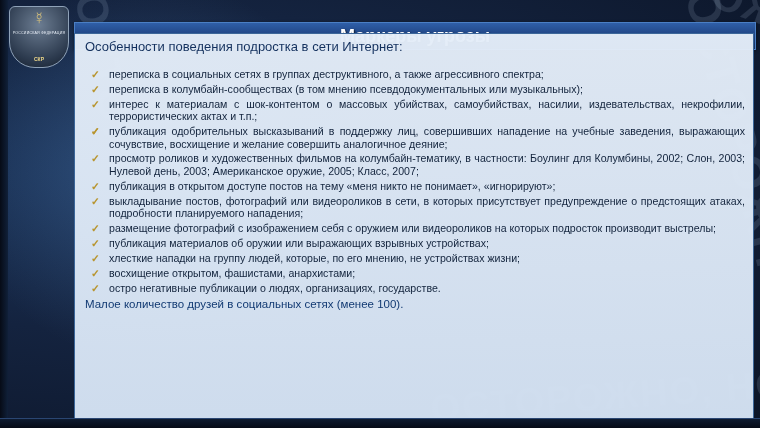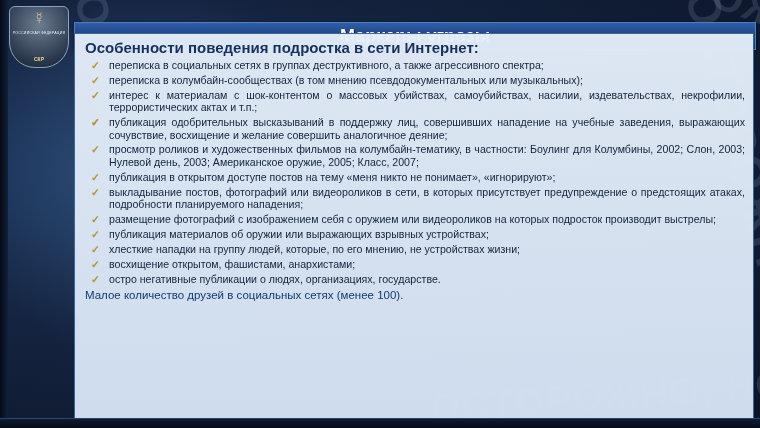--- a/index.html
+++ b/index.html
@@ -108,24 +108,24 @@
   .panel {
     position: absolute;
     left: 74px; top: 33px;
     width: 680px; height: 386px;
     background: linear-gradient(180deg, rgba(228,237,248,0.97) 0%, rgba(212,226,243,0.97) 100%);
     border: 1px solid #3b6699;
     box-sizing: border-box;
     padding: 5px 8px 4px 8px;
   }
   .panel-head {
-    font-size: 15px;
-    font-weight: bold;
+    font-size: 13px;
+    font-weight: normal;
     color: #14315e;
-    margin: 0 0 3px 2px;
+    margin: 0 0 14px 2px;
   }
   ul.markers {
     list-style: none;
     margin: 0;
     padding: 0;
   }
   ul.markers li {
     position: relative;
     padding-left: 26px;
     margin-bottom: 2.5px;

